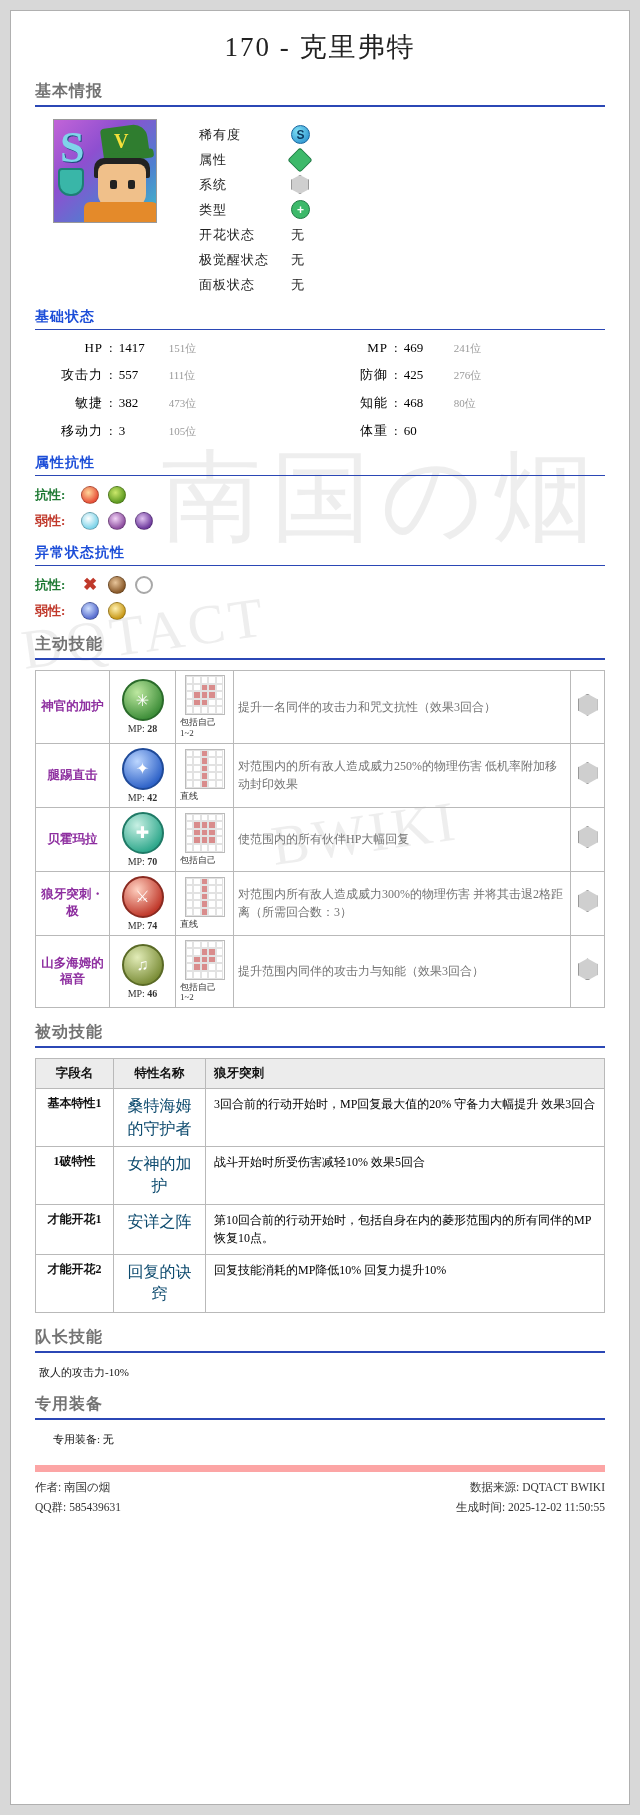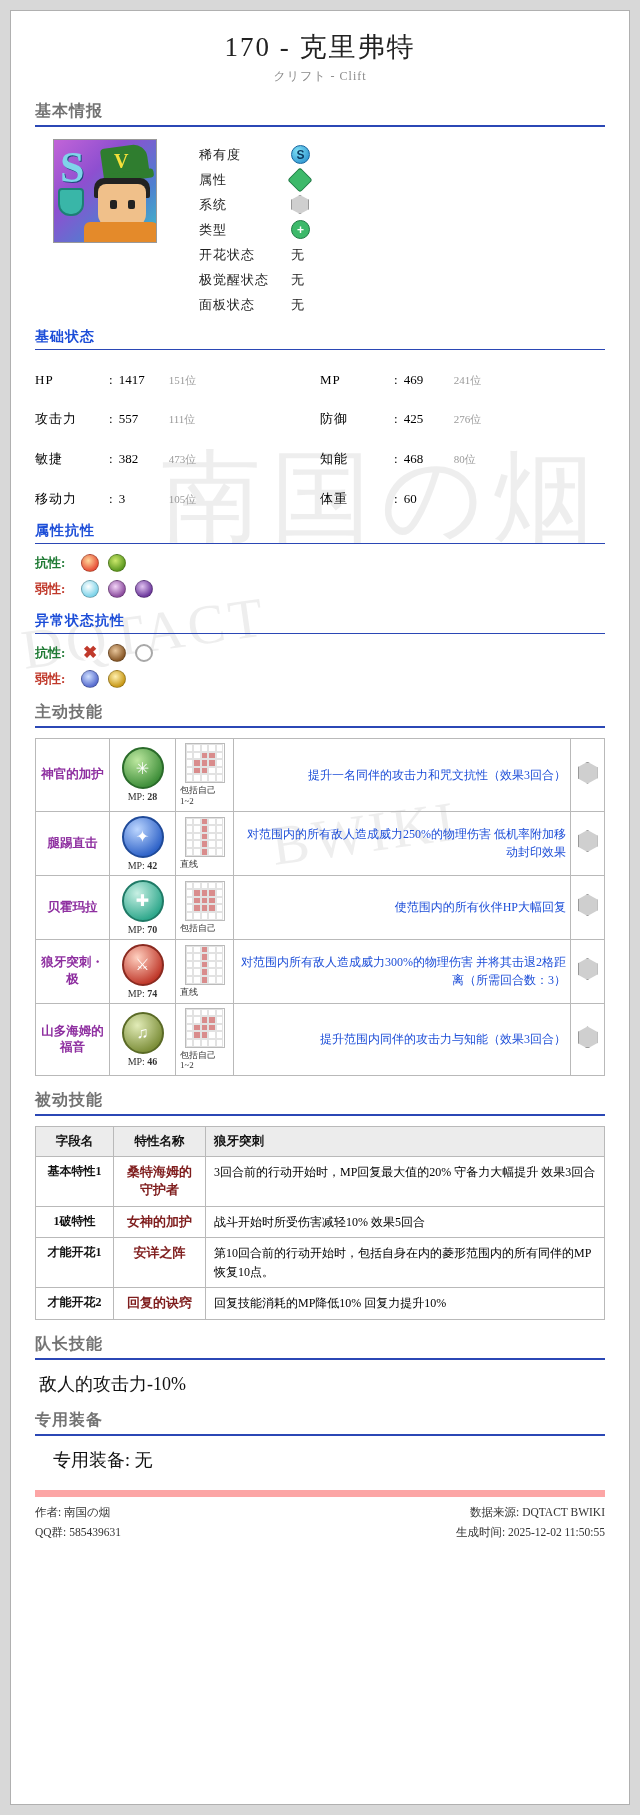--- a/index.html
+++ b/index.html
@@ -144,21 +144,21 @@
 
   
   .stats-grid {
     margin-top: 10px;
     display:grid;
     grid-template-columns: 1fr 1fr;
     row-gap: 10px;
     font-size: 13px;
   }
   .stat { display:flex; align-items:baseline; }
-  .stat .sk { width: 68px; letter-spacing:1px;margin-top:12px; }
+  .stat .sk { width: 68px; text-align:right; letter-spacing:1px; }
   .stat .colon { padding:0 6px; }
   .stat .sv { min-width: 42px; }
   .stat .rank { color:#9a9a9a; font-size: 11px; margin-left: 8px; }
 
   
   .res-block { margin-top: 10px; }
   .res-row { display:flex; align-items:center; margin-bottom: 8px; }
   .res-label { width: 46px; font-size: 13px; font-weight:bold; }
   .res-label.k { color:#1f7a34; }
   .res-label.w { color:#c0392b; }
@@ -206,44 +206,44 @@
   .sk-mp b { font-weight: bold; }
   td.sk-range { width: 58px; }
   .range-grid {
     width: 40px; height: 40px; margin: 0 auto;
     display: grid; grid-template-columns: repeat(5, 1fr); grid-template-rows: repeat(5, 1fr);
     border: 1px solid #bbb; background:#fff;
   }
   .range-grid div { border: 0.5px solid #e2e2e2; }
   .range-grid div.on { background:#d98c8c; }
   .range-cap { font-size: 9px; color:#333; margin-top:2px; line-height:1.2; }
-  td.sk-desc { font-size: 12px; line-height: 1.5; color:#1d4ed8;text-align:right; }
+  td.sk-desc { font-size: 12px; line-height: 1.5; color:#737373; }
   td.sk-hex { width: 34px; text-align:center; }
   .hexmark {
     width: 20px; height: 22px; background:#cfcfcf; border:1px solid #999; display:inline-block;
     clip-path: polygon(50% 0%, 100% 25%, 100% 75%, 50% 100%, 0% 75%, 0% 25%);
   }
 
   
   table.passive {
     margin-top: 10px; width:100%; border-collapse: collapse; font-size: 12px;
   }
   table.passive th, table.passive td {
     border: 1px solid #b9b9b9; padding: 6px 8px; vertical-align: top;
   }
   table.passive thead th {
     background: #ececec; font-weight: bold; font-size: 12.5px; color:#111; text-align:left;
   }
   table.passive thead th:nth-child(1), table.passive thead th:nth-child(2) { text-align:center; }
   td.p-field { width: 78px; text-align:center; font-weight:bold; font-size:12px; color:#111; }
-  td.p-name { width: 92px; text-align:center; color:#7f1d1d; font-weight:bold; font-size:13px; line-height:1.4; }
+  td.p-name { width: 92px; text-align:center; color:#0c4a6e; font-weight:normal; font-size:16px; line-height:1.4; }
   td.p-desc { line-height: 1.55; }
 
   .leader-text, .equip-text {
-    margin-top: 12px; font-size: 18px; color:#111; padding-left: 4px;
+    margin-top: 12px; font-size: 11px; color:#111; padding-left: 4px;
   }
   .equip-text { padding-left: 18px; }
 
   
   .footer {
     margin: 18px 24px 0 24px;
     border-top: 7px solid #fca5a5;
     padding-top: 8px;
     display:flex; justify-content: space-between;
     font-size: 11.5px; color:#333;
@@ -259,21 +259,20 @@
   <div class="watermark">
     <div class="wm-text wm1">南国の烟</div>
     <div class="wm-text wm2">DQTACT</div>
     <div class="wm-text wm3">BWIKI</div>
   </div>
 
   <div class="content">
 
     <div class="title-wrap">
       <div class="title">170 - 克里弗特</div>
-      <div class="subtitle">クリフト - Clift</div>
     </div>
 
     <div class="section">
       <div class="sec-head">基本情报</div>
       <div class="basic-row">
         <div class="portrait">
           <div class="p-s">S</div>
           <div class="hat"></div>
           <div class="v">V</div>
           <div class="hair"></div>

